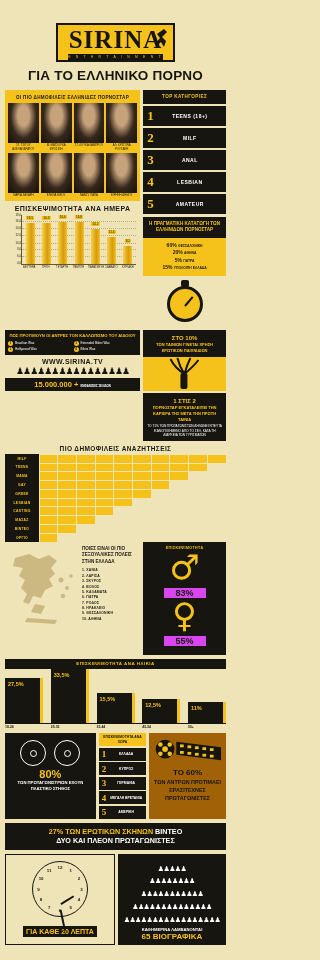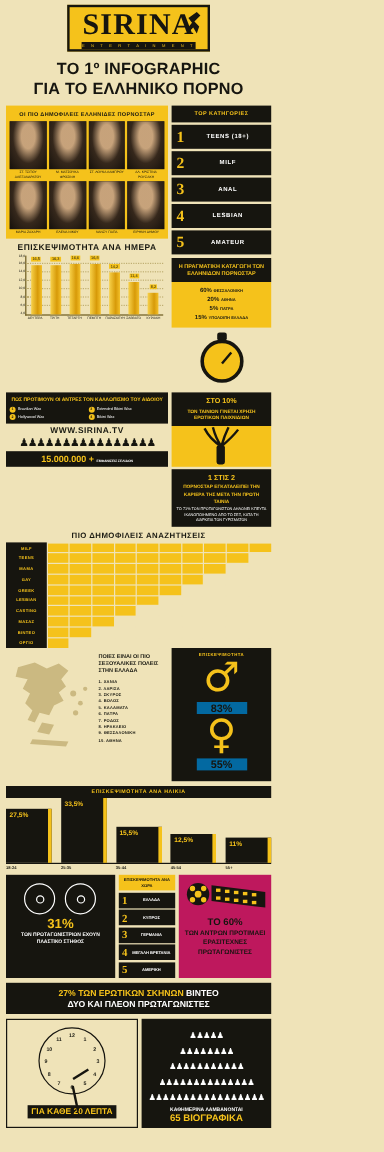--- a/index.html
+++ b/index.html
@@ -5,21 +5,21 @@
   * { box-sizing: border-box; margin:0; padding:0; }
   body {
     width:231px; height:960px; overflow:hidden;
     background:#efe3b8;
     font-family:"Liberation Sans", sans-serif;
     color:#1a1a12;
   }
   .page { width:231px; height:960px; position:relative; background:#efe3b8; }
 
   
-  .logo-wrap { padding:4px 0 2px; text-align:center; }
+  .logo-wrap { padding:23px 0 2px; text-align:center; }
   .logo {
     display:inline-block; background:#f5c21b; border:2px solid #16150f;
     padding:2px 10px 0; position:relative;
   }
   .logo .word {
     font-family:"Liberation Serif", serif; font-weight:bold;
     font-size:25px; letter-spacing:1px; color:#16150f; line-height:1.05;
   }
   .logo .sub {
     background:#16150f; color:#f5c21b; font-size:3.4px; letter-spacing:2.2px;
@@ -110,21 +110,21 @@
   .map { width:74px; height:82px; position:relative; }
   .map svg { width:100%; height:100%; }
   .cities h4 { font-size:4.6px; font-weight:bold; line-height:1.35; padding-bottom:3px; }
   .cities ol { list-style:none; }
   .cities li { font-size:3.4px; font-weight:bold; letter-spacing:.2px; padding:.7px 0; }
 
   
   .gender { background:#16150f; text-align:center; padding:4px 2px 6px; }
   .gender .hd { color:#f5c21b; font-size:3.6px; font-weight:bold; letter-spacing:.4px; padding-bottom:3px; }
   .gender .sym { font-size:34px; color:#f5c21b; line-height:.85; font-family:"DejaVu Sans", sans-serif; }
-  .gender .pct { display:inline-block; background:#0369a1; color:#16150f; font-weight:bold; font-size:9px; padding:0 12px; margin:1px 0 3px; }
+  .gender .pct { display:inline-block; background:#d946ef; color:#16150f; font-weight:bold; font-size:9px; padding:0 12px; margin:1px 0 3px; }
 
   
   .age-hd { background:#16150f; color:#f5c21b; text-align:center; font-size:4.4px; font-weight:bold; letter-spacing:.5px; padding:2.5px 0; margin:4px 5px 0; }
   .agewrap { padding:0 5px; }
   .agebars { display:flex; align-items:flex-end; justify-content:space-between; height:54px; }
   .agecol { width:38px; position:relative; }
   .agecol .bb { background:#16150f; border-right:3px solid #f5c21b; width:100%; }
   .agecol .pc { position:absolute; top:3px; left:3px; color:#f5c21b; font-size:5.5px; font-weight:bold; }
   .agelabels { display:flex; justify-content:space-between; border-top:1px solid #16150f; padding-top:1.5px; }
   .agelabels span { width:38px; font-size:3.4px; font-weight:bold; }
@@ -135,21 +135,21 @@
   .ring { width:26px; height:26px; border:1.6px solid #fff; border-radius:50%; display:flex; align-items:center; justify-content:center; }
   .ring i { width:7px; height:7px; border:1.2px solid #fff; border-radius:50%; display:block; }
   .plastic .p { color:#f5c21b; font-size:11px; font-weight:bold; }
   .plastic .t { color:#fff; font-size:4.2px; font-weight:bold; line-height:1.35; }
 
   .ctry .hd { background:#f5c21b; color:#16150f; font-size:3.4px; font-weight:bold; text-align:center; line-height:1.3; padding:2px 1px; }
   .ctry .row2 { background:#16150f; display:flex; align-items:center; gap:3px; padding:1.5px 3px; margin-top:1.5px; }
   .ctry .row2 .r { color:#f5c21b; font-size:9px; font-weight:bold; font-family:"Liberation Serif",serif; }
   .ctry .row2 .l { color:#fff; font-size:3.4px; font-weight:bold; flex:1; text-align:center; }
 
-  .amateur { background:#be185d; padding:4px 3px; text-align:center; }
+  .amateur { background:#a16207; padding:4px 3px; text-align:center; }
   .amateur .reel { height:28px; position:relative; margin-bottom:2px; }
   .amateur .t { font-size:5.4px; font-weight:bold; line-height:1.45; color:#16150f; }
   .amateur .t .big { font-size:8px; }
 
   
   .banner { background:#16150f; margin:4px 5px; padding:4px 3px; text-align:center; font-size:7.2px; font-weight:bold; color:#fff; line-height:1.3; }
   .banner em { color:#f5c21b; font-style:normal; }
 
   
   .clockcard { background:#efe3b8; border:1px solid #16150f; padding:4px; text-align:center; }
@@ -173,21 +173,20 @@
   <div class="logo-wrap">
     <div class="logo">
       <div class="word">SIRINA</div>
       <svg class="fig" viewBox="0 0 14 20">
         <path d="M9 1 L12 4 L7 9 L11 13 L9 19 L6 14 L2 18 L1 15 L5 10 L2 6 Z" fill="#16150f"></path>
       </svg>
       <div class="sub">E N T E R T A I N M E N T</div>
     </div>
   </div>
   <div class="headline">
-    <div>ΤΟ 1º INFOGRAPHIC</div>
     <div>ΓΙΑ ΤΟ ΕΛΛΗΝΙΚΟ ΠΟΡΝΟ</div>
   </div>
 
   <div class="row">
     <div class="col-l">
       <div class="stars">
         <h3>ΟΙ  ΠΙΟ ΔΗΜΟΦΙΛΕΙΣ ΕΛΛΗΝΙΔΕΣ ΠΟΡΝΟΣΤΑΡ</h3>
         <div class="grid4">
           <div class="star">
             <div class="ph"></div>
@@ -594,21 +593,21 @@
   <div class="row" style="margin-top:4px">
     <div style="width:92px" class="plastic">
       <div class="rings">
         <div class="ring">
             <i></i>
           </div>
         <div class="ring">
             <i></i>
           </div>
       </div>
-      <div class="p">31%</div>
+      <div class="p">80%</div>
       <div class="t">ΤΩΝ ΠΡΩΤΑΓΩΝΙΣΤΡΙΩΝ ΕΧΟΥΝ ΠΛΑΣΤΙΚΟ ΣΤΗΘΟΣ</div>
     </div>
     <div style="width:48px" class="ctry">
       <div class="hd">ΕΠΙΣΚΕΨΙΜΟΤΗΤΑ ΑΝΑ ΧΩΡΑ</div>
       <div class="row2">
           <span class="r">1</span>
           <span class="l">ΕΛΛΑΔΑ</span>
         </div>
       <div class="row2">
           <span class="r">2</span>

